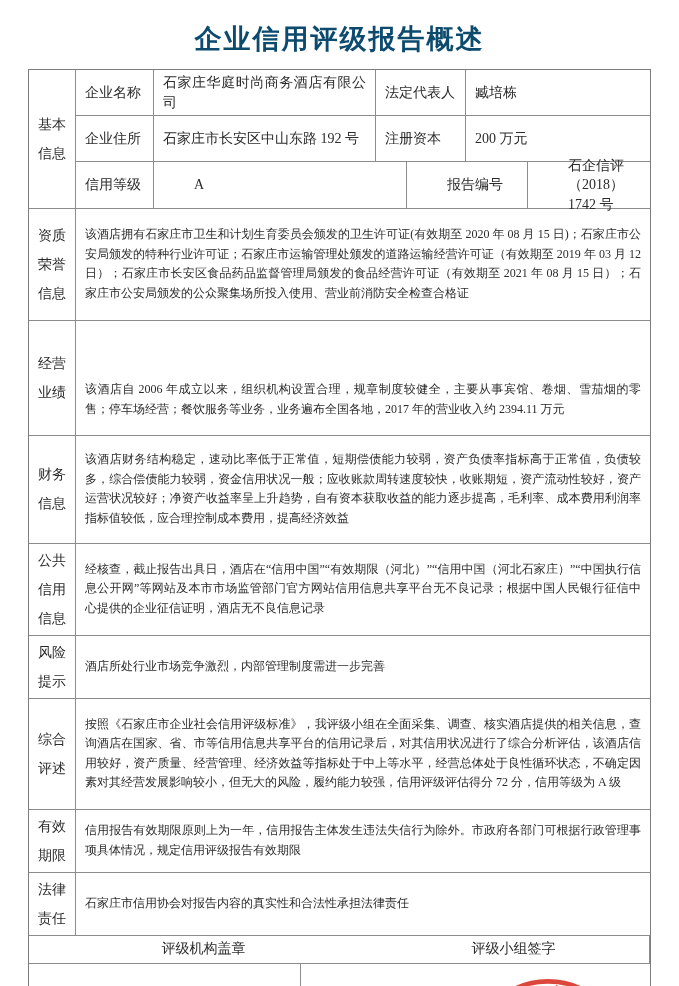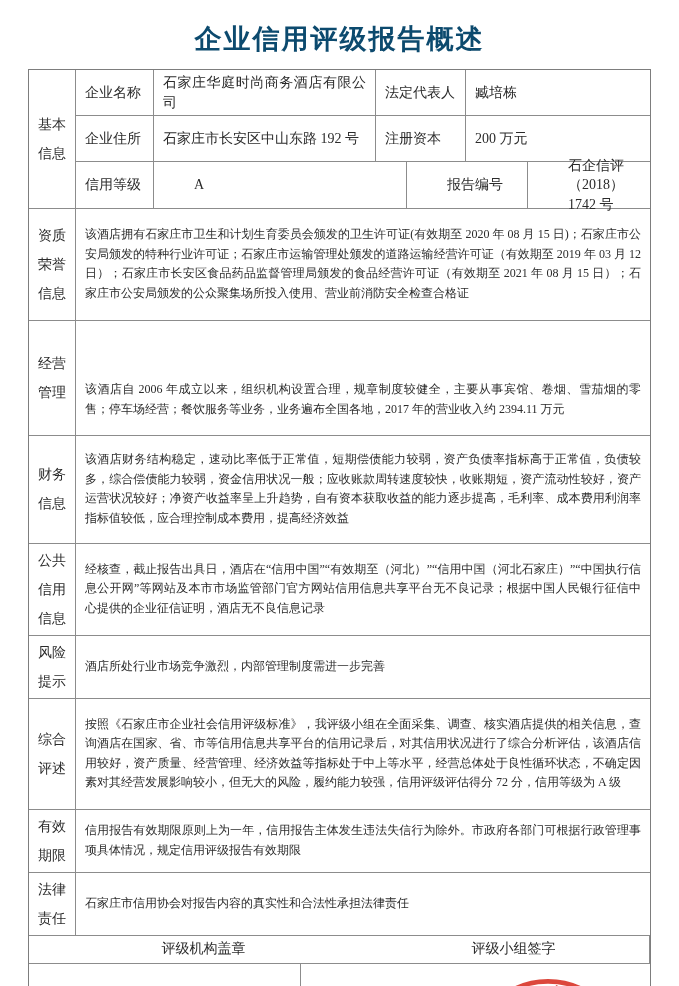--- a/index.html
+++ b/index.html
@@ -123,30 +123,30 @@
         <div class="b-val2">石企信评（2018）1742 号</div>
       </div>
     </div>
   </div>
 
   <div class="sec-row row-s0">
     <div class="sec-label">资质荣誉信息</div>
     <div class="sec-text">该酒店拥有石家庄市卫生和计划生育委员会颁发的卫生许可证(有效期至 2020 年 08 月 15 日)；石家庄市公安局颁发的特种行业许可证；石家庄市运输管理处颁发的道路运输经营许可证（有效期至 2019 年 03 月 12 日）；石家庄市长安区食品药品监督管理局颁发的食品经营许可证（有效期至 2021 年 08 月 15 日）；石家庄市公安局颁发的公众聚集场所投入使用、营业前消防安全检查合格证</div>
   </div>
   <div class="sec-row row-s1">
-    <div class="sec-label">经营管理</div>
+    <div class="sec-label">经营业绩</div>
     <div class="sec-text">该酒店自 2006 年成立以来，组织机构设置合理，规章制度较健全，主要从事宾馆、卷烟、雪茄烟的零售；停车场经营；餐饮服务等业务，业务遍布全国各地，2017 年的营业收入约 2394.11 万元</div>
   </div>
   <div class="sec-row row-s2">
     <div class="sec-label">财务信息</div>
     <div class="sec-text">该酒店财务结构稳定，速动比率低于正常值，短期偿债能力较弱，资产负债率指标高于正常值，负债较多，综合偿债能力较弱，资金信用状况一般；应收账款周转速度较快，收账期短，资产流动性较好，资产运营状况较好；净资产收益率呈上升趋势，自有资本获取收益的能力逐步提高，毛利率、成本费用利润率指标值较低，应合理控制成本费用，提高经济效益</div>
   </div>
   <div class="sec-row row-s3">
     <div class="sec-label">公共信用信息</div>
-    <div class="sec-text">经核查，截止报告出具日，酒店在“信用中国”“有效期至（河北）”“信用中国（河北石家庄）”“中国执行信息公开网”等网站及本市市场监管部门官方网站信用信息共享平台无不良记录；根据中国人民银行征信中心提供的企业征信证明，酒店无不良信息记录</div>
+    <div class="sec-text">经核查，截止报告出具日，酒店在“信用中国”“有效期限（河北）”“信用中国（河北石家庄）”“中国执行信息公开网”等网站及本市市场监管部门官方网站信用信息共享平台无不良记录；根据中国人民银行征信中心提供的企业征信证明，酒店无不良信息记录</div>
   </div>
   <div class="sec-row row-s4">
     <div class="sec-label">风险提示</div>
     <div class="sec-text">酒店所处行业市场竞争激烈，内部管理制度需进一步完善</div>
   </div>
   <div class="sec-row row-s5">
     <div class="sec-label">综合评述</div>
     <div class="sec-text">按照《石家庄市企业社会信用评级标准》，我评级小组在全面采集、调查、核实酒店提供的相关信息，查询酒店在国家、省、市等信用信息共享平台的信用记录后，对其信用状况进行了综合分析评估，该酒店信用较好，资产质量、经营管理、经济效益等指标处于中上等水平，经营总体处于良性循环状态，不确定因素对其经营发展影响较小，但无大的风险，履约能力较强，信用评级评估得分 72 分，信用等级为 A 级</div>
   </div>
   <div class="sec-row row-s6">

